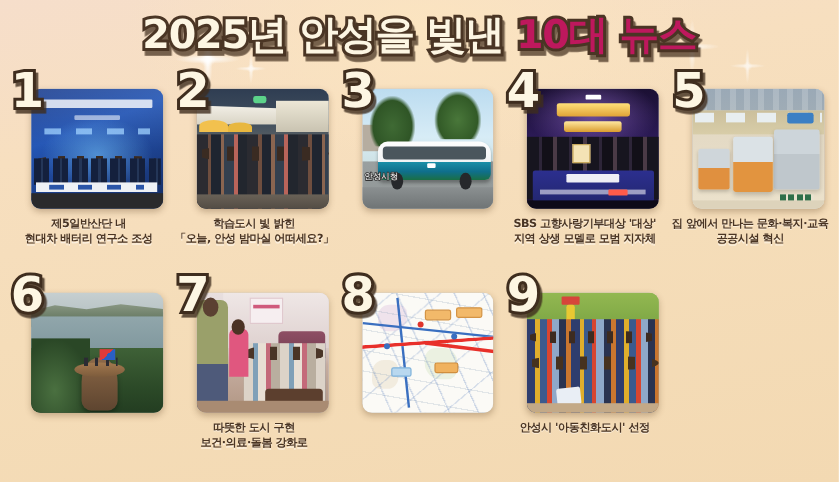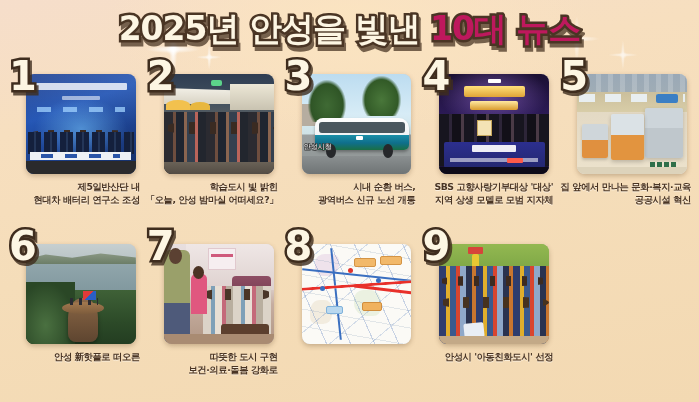--- a/index.html
+++ b/index.html
@@ -66,21 +66,21 @@
   .photo {
     position:absolute; left:20px; top:12px; right:6px; height:100px;
     border-radius:8px; overflow:hidden;
     box-shadow:0 2px 5px rgba(90,60,30,.30);
     background:#ccc;
   }
   .photo .layer { position:absolute; inset:0; }
 
   .caption {
     position:absolute; left:2px; right:2px; top:118px;
-    text-align:right;
+    text-align:center;
     font-family:"DejaVu Sans", sans-serif;
     font-size:9.3px; font-weight:900; line-height:1.45;
     color:#4a3524; letter-spacing:-.4px;
     text-shadow:0 1px 0 rgba(255,255,255,.55);
   }
   .caption span { display:block; white-space:nowrap; }
 
   
   
   .p1-bg{background:linear-gradient(160deg,#1d3f8f 0%,#2456b5 35%,#1b3d86 70%,#142c60 100%);}
@@ -307,24 +307,20 @@
       <div class="p3-tree"></div>
       <div class="p3-tree2"></div>
       <div class="p3-road"></div>
       <div class="p3-bus"></div>
       <div class="p3-win"></div>
       <div class="p3-w1"></div>
       <div class="p3-wheel1"></div>
       <div class="p3-wheel2"></div>
       <div class="p3-sign">안성시청</div>
     </div>
-    <div class="caption">
-      <span>시내 순환 버스,</span>
-      <span>광역버스 신규 노선 개통</span>
-    </div>
   </div>
 
   <div class="card">
     <div class="num">4</div>
     <div class="photo">
       <div class="layer p4-bg"></div>
       <div class="layer p4-glow"></div>
       <div class="p4-sbs"></div>
       <div class="p4-t1"></div>
       <div class="p4-t2"></div>
@@ -370,21 +366,20 @@
       <div class="p6-water"></div>
       <div class="p6-hill"></div>
       <div class="p6-forest"></div>
       <div class="p6-forest2"></div>
       <div class="p6-tower"></div>
       <div class="p6-deck"></div>
       <div class="p6-ppl"></div>
       <div class="p6-flag"></div>
     </div>
     <div class="caption">
-      <span>안성 新핫플로 떠오른</span>
     </div>
   </div>
 
   <div class="card">
     <div class="num">7</div>
     <div class="photo">
       <div class="layer p7-bg"></div>
       <div class="p7-wall"></div>
       <div class="p7-banner"></div>
       <div class="p7-bline"></div>

